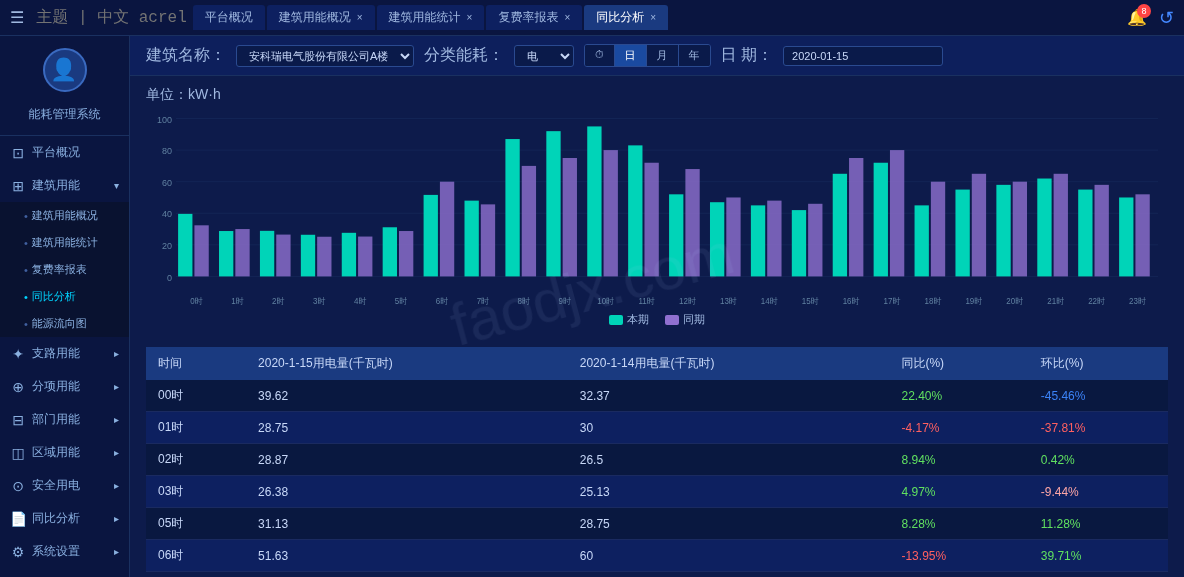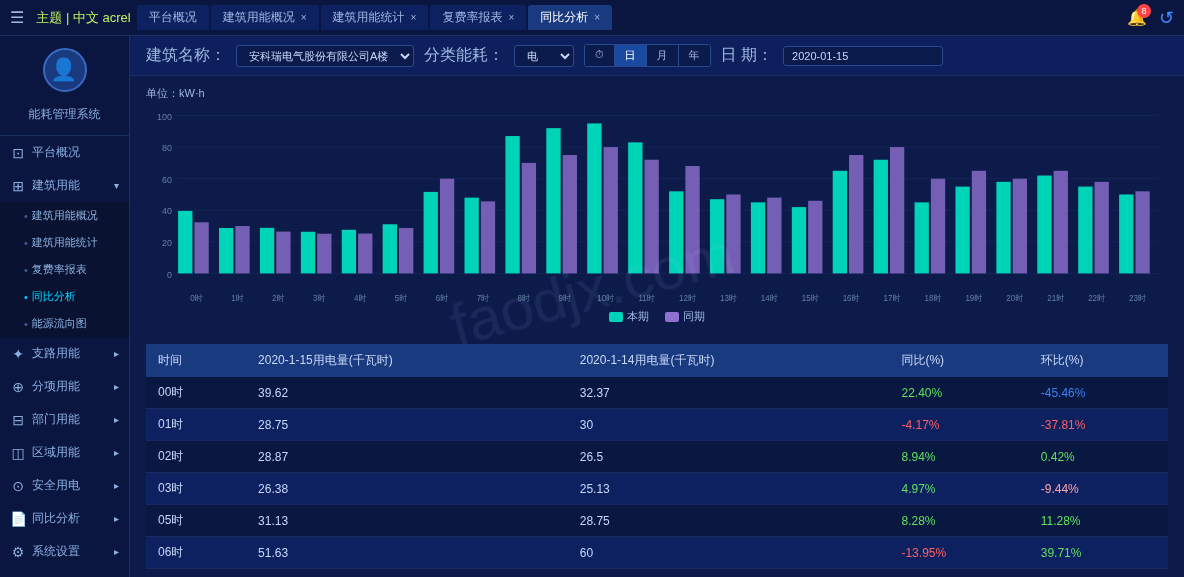--- a/index.html
+++ b/index.html
@@ -1,21 +1,21 @@
 <!DOCTYPE html>
 <html><head>
   <meta charset="utf-8">
   <style>
     * { margin: 0; padding: 0; box-sizing: border-box; }
     body { font-family: 'Microsoft YaHei', sans-serif; background: #0d1b4b; color: #c8d8f8; font-size: 12px; width: 1184px; height: 577px; overflow: hidden; }
 
     
     .topbar { background: #0a1540; height: 36px; display: flex; align-items: center; padding: 0 10px; border-bottom: 1px solid #1a3060; }
     .topbar-menu-icon { color: #a0b8e0; margin-right: 12px; font-size: 16px; cursor: pointer; }
-    .topbar-theme { color: #bef264; margin-right: 6px; font-size: 13px; }
+    .topbar-theme { color: #737373; margin-right: 6px; font-size: 16px; font-family: Liberation Mono, monospace; }
     .topbar-tabs { display: flex; flex: 1; gap: 2px; }
     .tab { padding: 4px 12px; background: #0d2060; color: #a0b8e0; border-radius: 3px 3px 0 0; cursor: pointer; display: flex; align-items: center; gap: 6px; font-size: 12px; }
     .tab.active { background: #1a3a80; color: #fff; }
     .tab-close { color: #a0b8e0; font-size: 10px; cursor: pointer; }
     .topbar-icons { display: flex; gap: 12px; align-items: center; }
     .topbar-icon { color: #a0b8e0; font-size: 16px; cursor: pointer; position: relative; }
     .badge { position: absolute; top: -4px; right: -4px; background: #ff4444; border-radius: 50%; width: 14px; height: 14px; font-size: 9px; color: #fff; display: flex; align-items: center; justify-content: center; }
 
     
     .layout { display: flex; height: calc(577px - 36px); }
@@ -45,21 +45,21 @@
     .filter-label { color: #a0b8e0; font-size: 16px; }
     .filter-select { background: #0a1a4a; border: 1px solid #2a4a90; color: #c8d8f8; padding: 3px 8px; border-radius: 3px; font-size: 11px; min-width: 160px; }
     .btn-group { display: flex; border: 1px solid #2a4a90; border-radius: 3px; overflow: hidden; }
     .btn-group-btn { padding: 3px 10px; background: #0a1a4a; color: #a0b8e0; cursor: pointer; font-size: 11px; border-right: 1px solid #2a4a90; }
     .btn-group-btn:last-child { border-right: none; }
     .btn-group-btn.active { background: #1a4aa0; color: #fff; }
     .date-input { background: #0a1a4a; border: 1px solid #2a4a90; color: #c8d8f8; padding: 3px 8px; border-radius: 3px; font-size: 11px; }
 
     
     .chart-container { padding: 10px 16px; background: #0d1b4b; }
-    .chart-unit { color: #a0b8e0; font-size: 11px; margin-bottom: 4px; }
+    .chart-unit { color: #a0b8e0; font-size: 14px; margin-bottom: 4px; }
     .chart-wrap { position: relative; height: 200px; }
     .chart-svg { width: 100%; height: 100%; }
 
     
     .legend { display: flex; gap: 16px; margin-top: 4px; justify-content: center; }
     .legend-item { display: flex; align-items: center; gap: 4px; font-size: 11px; color: #a0b8e0; }
     .legend-color { width: 14px; height: 10px; border-radius: 2px; }
 
     
     .table-container { flex: 1; overflow-y: auto; padding: 10px 16px; }

